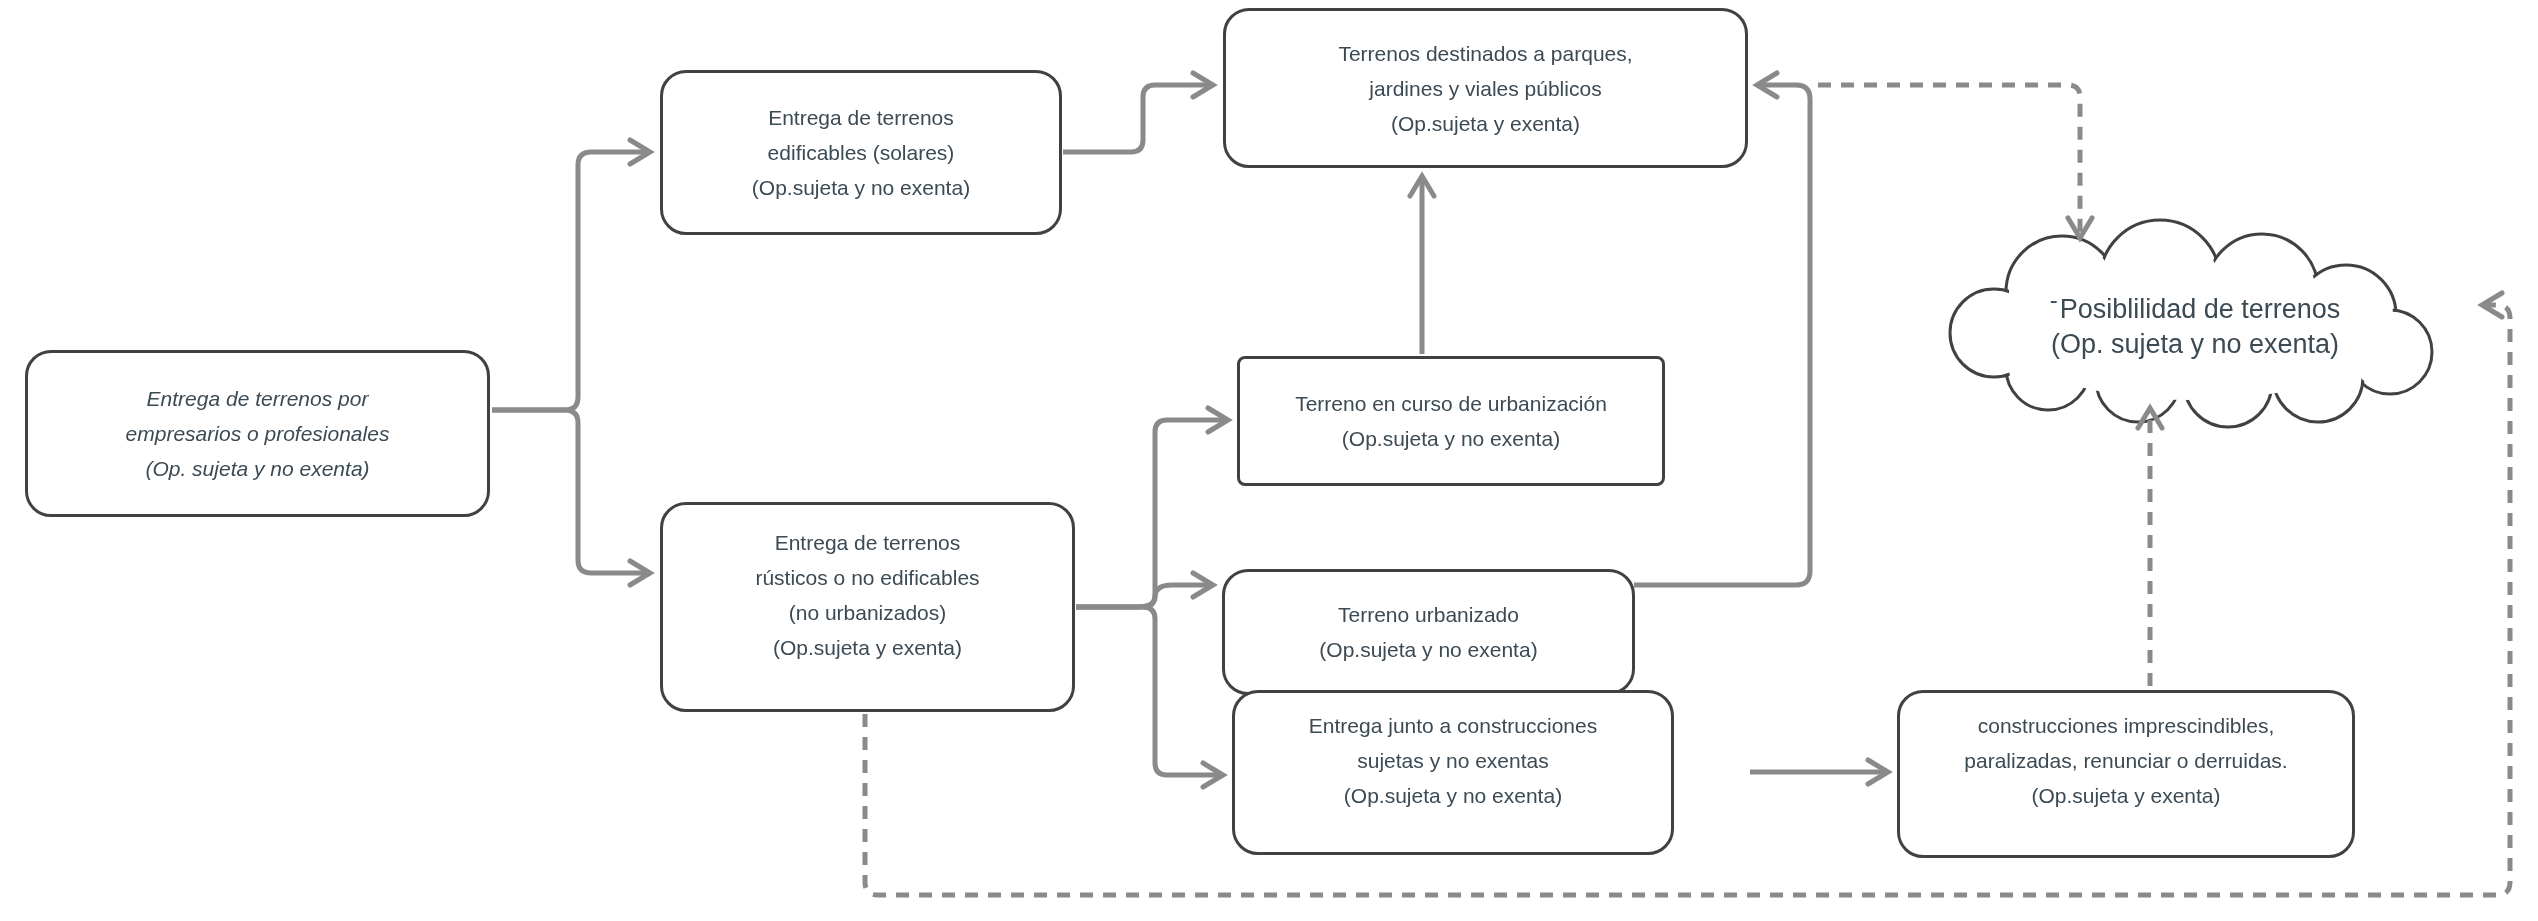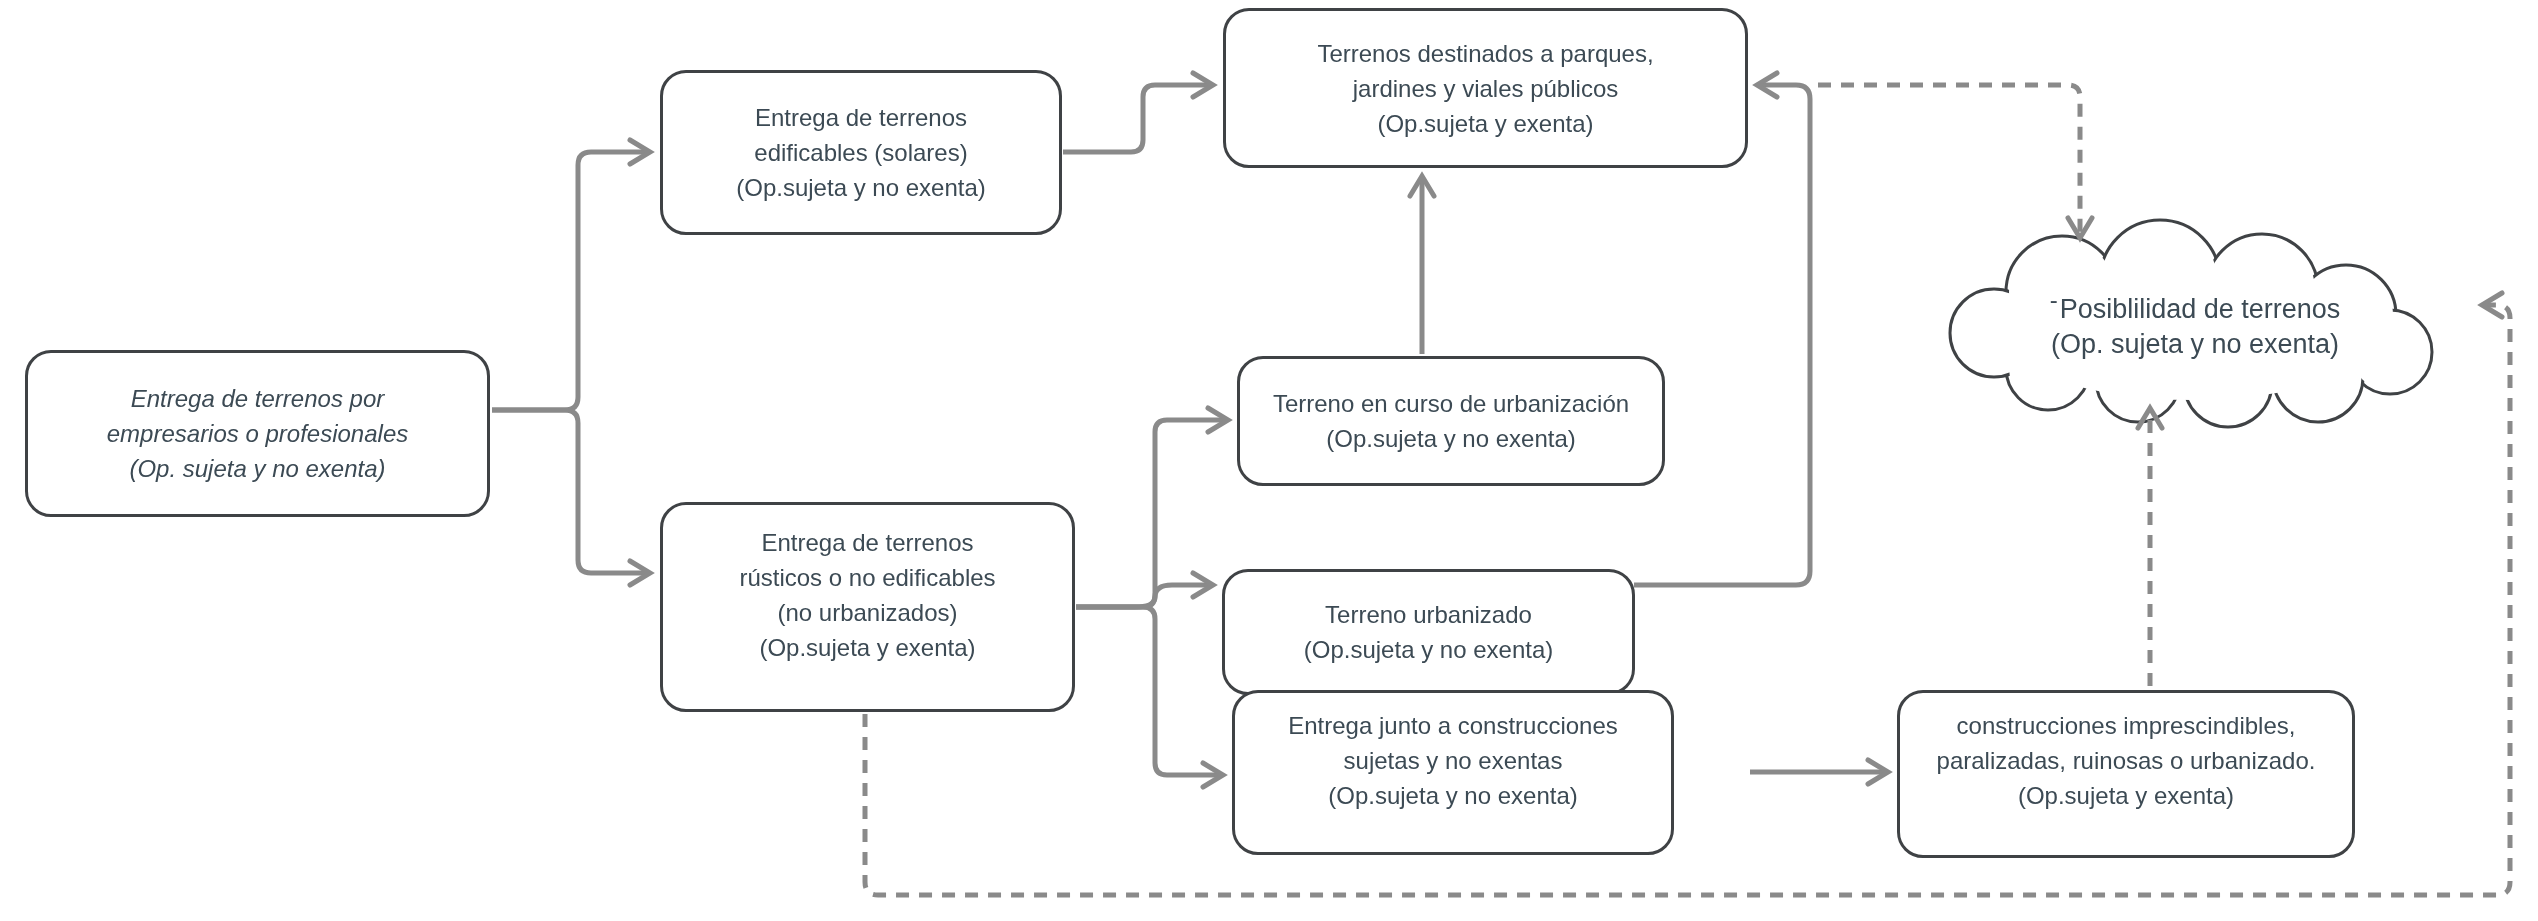--- a/index.html
+++ b/index.html
@@ -27,21 +27,21 @@
     background: #ffffff;
     border: 3px solid #3f4245;
     border-radius: 26px;
     display: flex;
     align-items: center;
     justify-content: center;
     text-align: center;
   }
   .node-label {
     white-space: pre-line;
-    font-size: 24px;
+    font-size: 21px;
     line-height: 35px;
     color: #3c4a54;
     padding: 0 10px;
   }
   .cloud-label {
     position: absolute;
     left: 1985px;
     top: 282px;
     width: 420px;
     text-align: center;
@@ -136,21 +136,21 @@
 edificables (solares)
 (Op.sujeta y no exenta)</div>
   </div>
 
   <div class="node" style="left:1223px; top:8px; width:525px; height:160px;">
     <div class="node-label">Terrenos destinados a parques,
 jardines y viales públicos
 (Op.sujeta y exenta)</div>
   </div>
 
-  <div class="node" style="left:1237px; top:356px; width:428px; height:130px;">
+  <div class="node" style="left:1237px; top:356px; width:428px; height:130px;border-radius:8px;">
     <div class="node-label">Terreno en curso de urbanización
 (Op.sujeta y no exenta)</div>
   </div>
 
   <div class="node" style="left:1222px; top:522px; width:413px; height:126px;margin-top:47px;">
     <div class="node-label">Terreno urbanizado
 (Op.sujeta y no exenta)</div>
   </div>
 
   <div class="node" style="left:660px; top:502px; width:415px; height:210px; align-items:flex-start; padding-top:20px;">
@@ -161,21 +161,21 @@
   </div>
 
   <div class="node" style="left:1232px; top:690px; width:442px; height:165px; align-items:flex-start; padding-top:15px;">
     <div class="node-label">Entrega junto a construcciones
 sujetas y no exentas
 (Op.sujeta y no exenta)</div>
   </div>
 
   <div class="node" style="left:1897px; top:690px; width:458px; height:168px; align-items:flex-start; padding-top:15px;">
     <div class="node-label">construcciones imprescindibles,
-paralizadas, ruinosas o urbanizado.
+paralizadas, renunciar o derruidas.
 (Op.sujeta y exenta)</div>
   </div>
 
   <div class="cloud-label">
     <span class="cloud-dash">-</span><span>Posiblilidad de terrenos</span><br>
     <span>(Op. sujeta y no exenta)</span>
   </div>
 
 </div>
 

